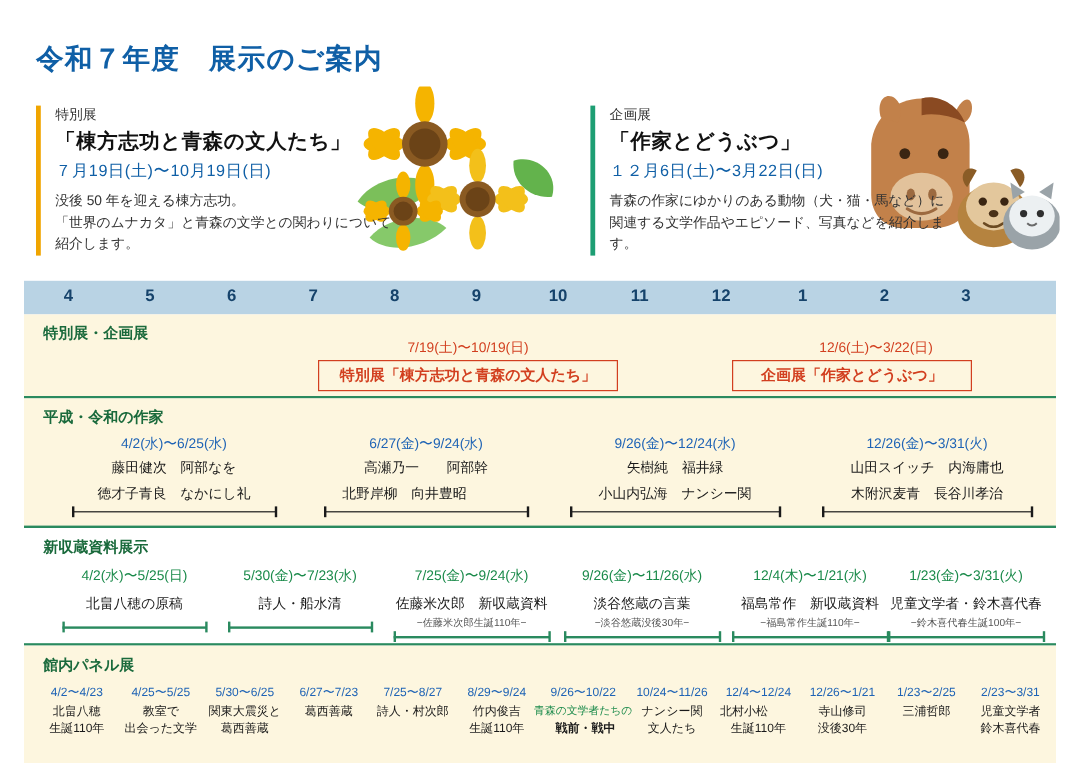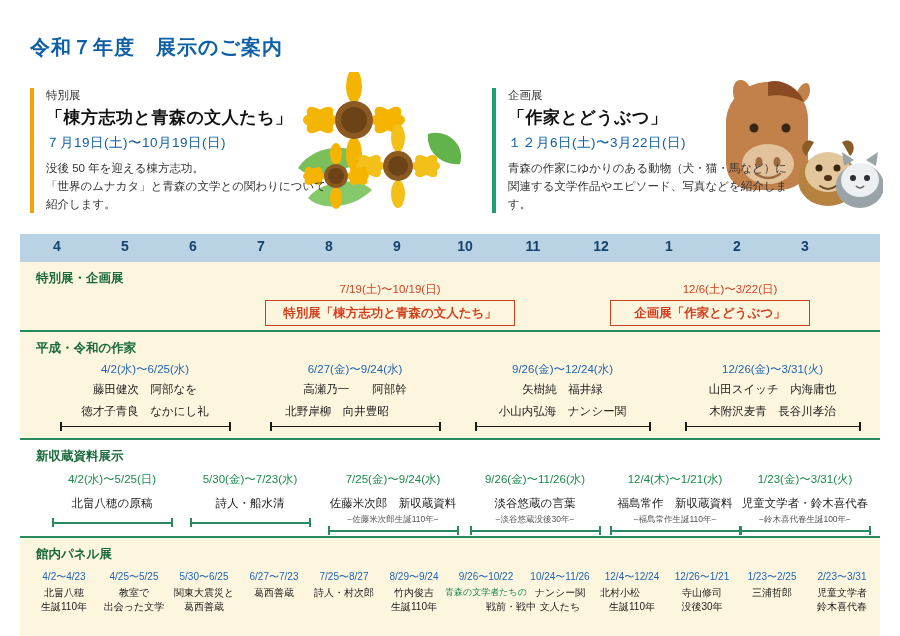--- a/index.html
+++ b/index.html
@@ -10,21 +10,21 @@
     background: #ffffff;
     color: #222;
     position: relative;
     overflow: hidden;
   }
   .page { position:relative; width:900px; height:636px; }
 
   
   .page-title {
     position:absolute; left:30px; top:34px;
-    font-size:20px; font-weight:bold; color:#0f5fa6;
+    font-size:23px; font-weight:bold; color:#0f5fa6;
     letter-spacing:1px;
   }
 
   
   .exhibit {
     position:absolute; top:88px;
     padding-left:12px;
   }
   .exhibit.left { left:30px; width:300px; border-left:4px solid #f0a500; }
   .exhibit.right { left:492px; width:300px; border-left:4px solid #1d9e73; }
@@ -347,21 +347,21 @@
     <div class="lab date-small date-blue" style="left:288px; top:32px; width:72px;">7/25〜8/27</div>
     <div class="lab name-sm" style="left:288px; top:48px; width:72px;">詩人・村次郎</div>
     <div class="lab name-sm" style="left:288px; top:62px; width:72px;"></div>
 
     <div class="lab date-small date-blue" style="left:358px; top:32px; width:72px;">8/29〜9/24</div>
     <div class="lab name-sm" style="left:358px; top:48px; width:72px;">竹内俊吉</div>
     <div class="lab name-sm" style="left:358px; top:62px; width:72px;">生誕110年</div>
 
     <div class="lab date-small date-blue" style="left:426px; top:32px; width:80px;">9/26〜10/22</div>
     <div class="lab name-sm" style="left:422px; top:48px; width:88px; font-size:9px; color:#1a8a4a;">青森の文学者たちの</div>
-    <div class="lab name-sm" style="left:451px; top:62px; width:80px;">戦前・戦中</div>
+    <div class="lab name-sm" style="left:428px; top:62px; width:80px;font-weight:bold;">戦前・戦中</div>
 
     <div class="lab date-small date-blue" style="left:500px; top:32px; width:80px;">10/24〜11/26</div>
     <div class="lab name-sm" style="left:500px; top:48px; width:80px;">ナンシー関</div>
     <div class="lab name-sm" style="left:500px; top:62px; width:80px;">文人たち</div>
 
     <div class="lab date-small date-blue" style="left:574px; top:32px; width:76px;">12/4〜12/24</div>
     <div class="lab name-sm" style="left:562px; top:48px; width:76px;">北村小松</div>
     <div class="lab name-sm" style="left:574px; top:62px; width:76px;">生誕110年</div>
 
     <div class="lab date-small date-blue" style="left:644px; top:32px; width:76px;">12/26〜1/21</div>

